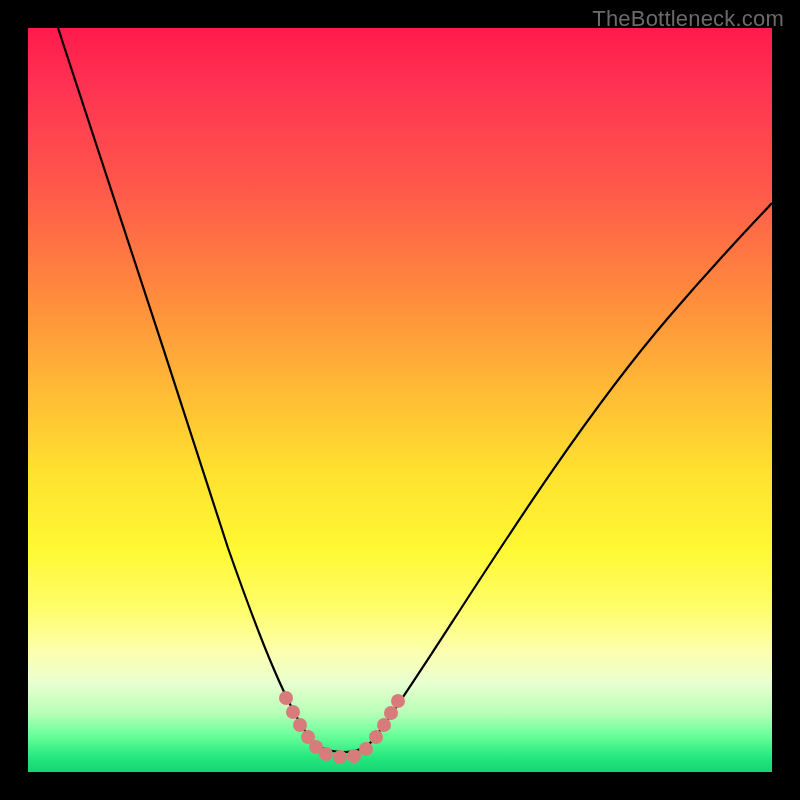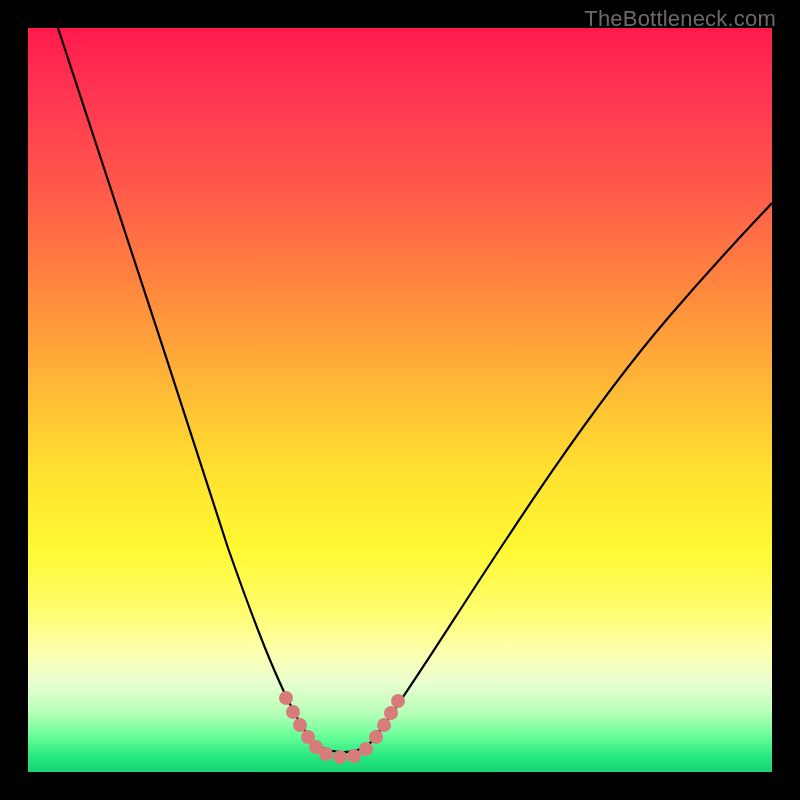--- a/index.html
+++ b/index.html
@@ -38,21 +38,21 @@
       #e9ffd0 88%,
       #b8ffb8 92%,
       #6cff9a 95%,
       #24e87e 98%,
       #17d474 100%
     );
   }
   .watermark {
     position: absolute;
     top: 6px;
-    right: 24px;
+    right: 16px;
     color: #6a6a6a;
     font-size: 22px;
     letter-spacing: 0.2px;
     user-select: none;
   }
   svg.curves {
     position: absolute;
     left: 0;
     top: 0;
     width: 744px;

